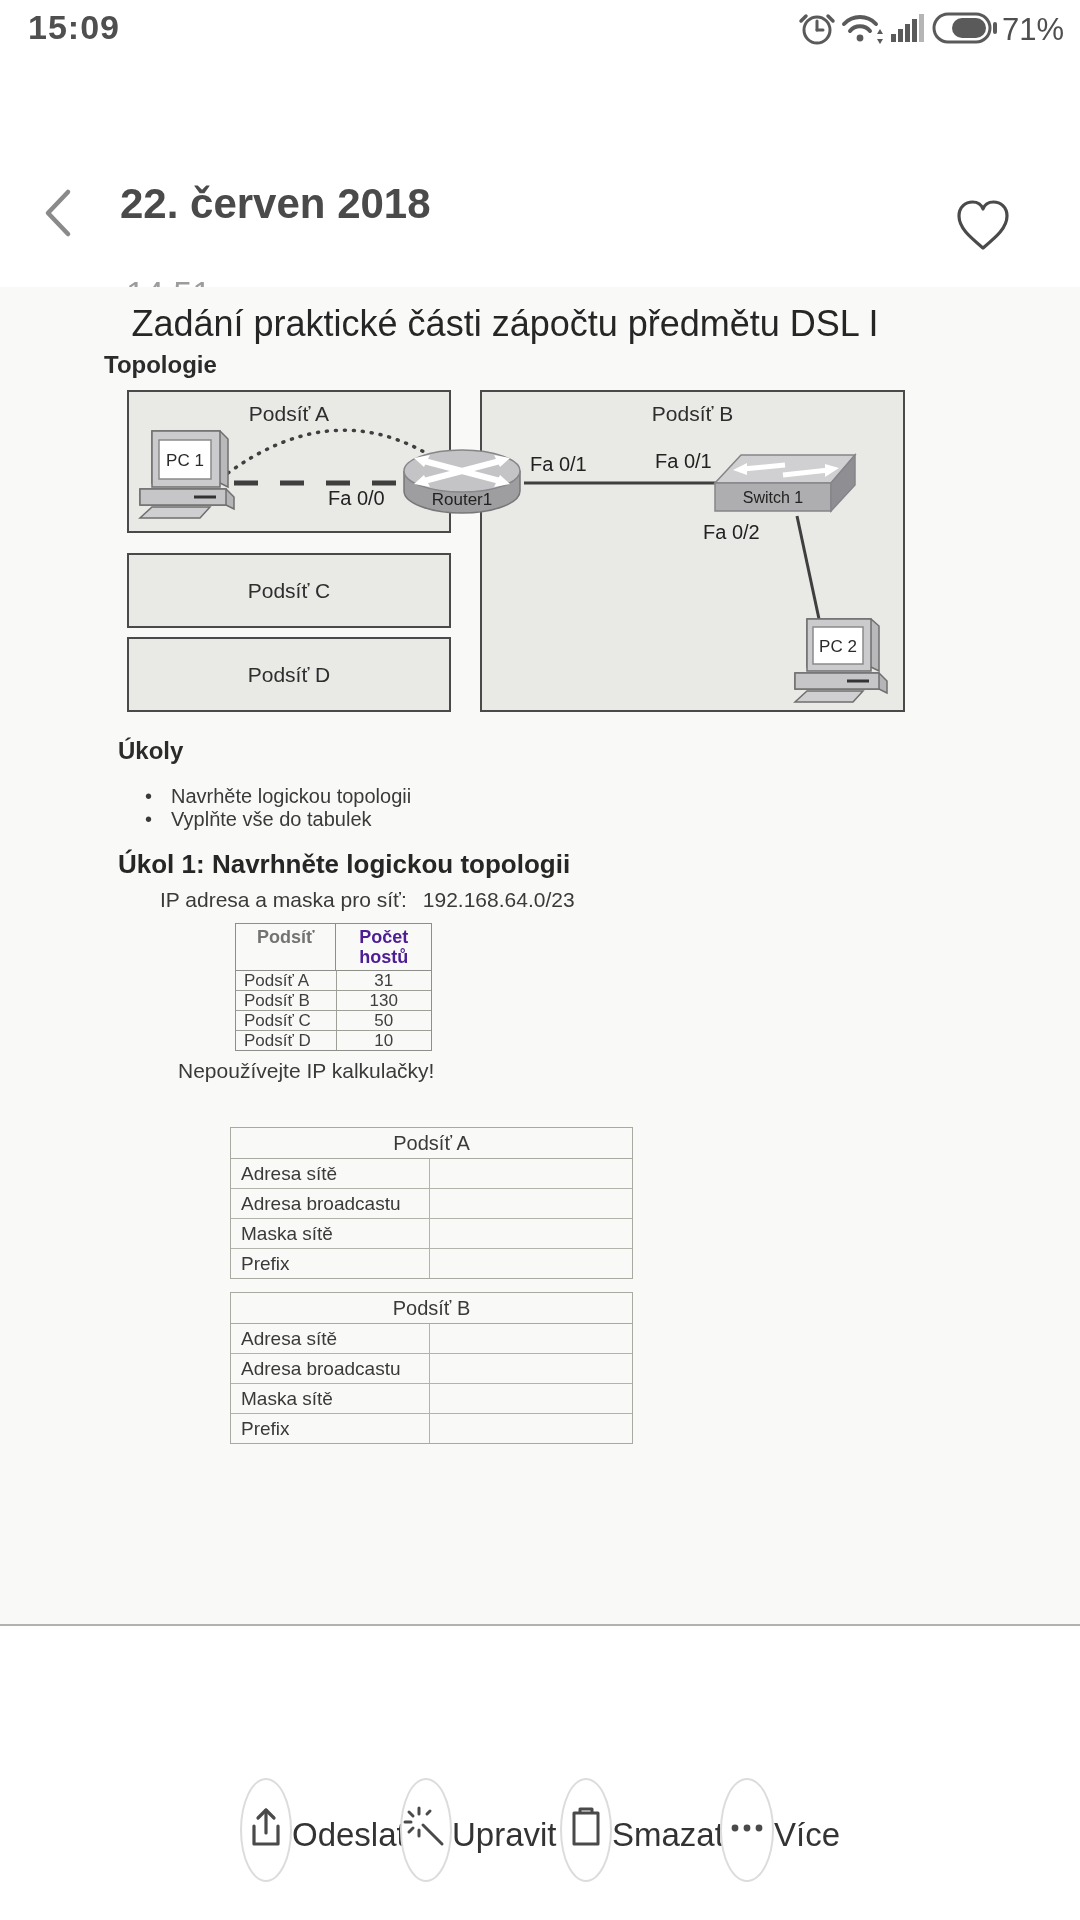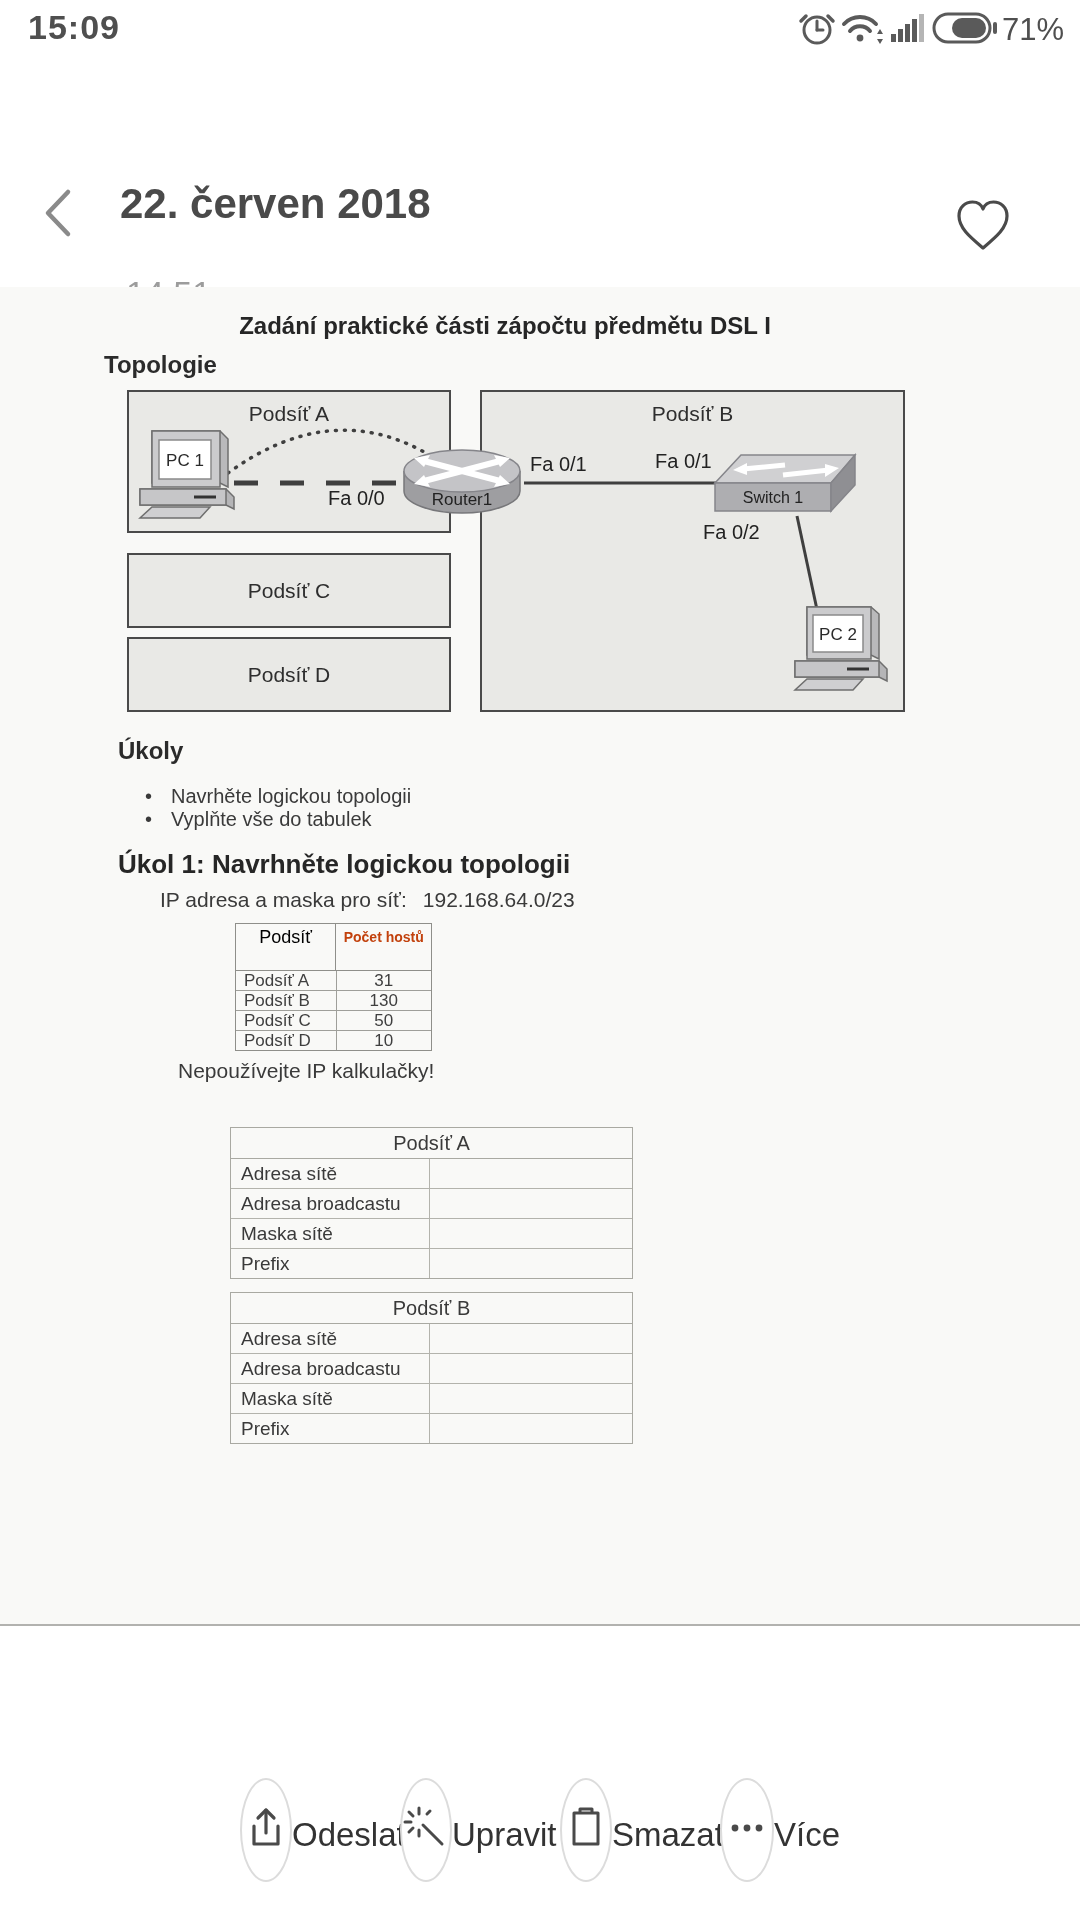--- a/index.html
+++ b/index.html
@@ -15,21 +15,21 @@
   
   .header{position:absolute;top:86px;left:0;width:1080px;height:140px;background:#fff;}
   .back-btn{position:absolute;left:36px;top:98px;width:46px;height:58px;cursor:pointer;}
   .hdr-title{position:absolute;left:120px;top:94px;font-size:42px;font-weight:700;color:#4a4a4a;}
   .hdr-sub{position:absolute;left:126px;top:160px;font-size:34px;color:#9c9c9c;margin-top:28px;}
   .fav-btn{position:absolute;left:950px;top:106px;width:66px;height:66px;cursor:pointer;}
 
   
   .photo{position:absolute;top:287px;left:0;width:1080px;height:1337px;background:#f9f9f7;
          border-bottom:2px solid #b2b2af;color:#3a3a3a;}
-  .doc-title{position:absolute;left:0;top:25px;width:1010px;text-align:center;font-size:24px;font-weight:700;color:#262626;}
+  .doc-title{position:absolute;left:0;top:16px;width:1010px;text-align:center;font-size:36px;font-weight:400;color:#262626;}
   .sec-topologie{position:absolute;left:104px;top:64px;font-size:24px;font-weight:700;color:#2b2b2b;}
 
   .net-box{position:absolute;background:#e9e9e6;border:2px solid #4a4a4a;box-sizing:border-box;}
   .box-a{left:127px;top:103px;width:324px;height:143px;}
   .box-b{left:480px;top:103px;width:425px;height:322px;}
   .box-c{left:127px;top:266px;width:324px;height:75px;display:flex;align-items:center;justify-content:center;}
   .box-d{left:127px;top:350px;width:324px;height:75px;display:flex;align-items:center;justify-content:center;}
   .net-box .lbl{font-size:21px;color:#2e2e2e;}
   .lbl-top{display:block;text-align:center;margin-top:10px;}
 
@@ -43,22 +43,22 @@
   .bullet-item{position:absolute;left:145px;font-size:20px;color:#3a3a3a;}
   .bullet-item .dot{display:inline-block;width:26px;font-size:20px;}
   .sec-ukol1{position:absolute;left:118px;top:562px;font-size:26px;font-weight:700;color:#262626;}
   .ip-line{position:absolute;left:160px;top:601px;font-size:21px;color:#3a3a3a;}
   .ip-line .val{margin-left:16px;}
   .warning{position:absolute;left:178px;top:772px;font-size:21px;color:#3a3a3a;}
 
   
   .hosts-table{position:absolute;left:235px;top:636px;width:197px;border:1px solid #8f8f8a;box-sizing:border-box;background:#f9f9f7;}
   .ht-header{display:flex;border-bottom:1px solid #8f8f8a;height:46px;}
-  .ht-h1{width:100px;font-weight:400;font-size:18px;display:flex;align-items:flex-start;justify-content:center;padding-top:3px;color:#000000;}
-  .ht-h2{width:95px;font-weight:700;font-size:14px;border-left:1px solid #8f8f8a;text-align:center;line-height:20px;padding-top:3px;color:#c2410c;}
+  .ht-h1{width:100px;font-weight:700;font-size:18px;display:flex;align-items:flex-start;justify-content:center;padding-top:3px;color:#737373;}
+  .ht-h2{width:95px;font-weight:700;font-size:18px;border-left:1px solid #8f8f8a;text-align:center;line-height:20px;padding-top:3px;color:#4c1d95;}
   .ht-row{display:flex;height:19px;border-bottom:1px solid #9f9f9a;}
   .ht-row:last-child{border-bottom:none;}
   .ht-c1{width:100px;font-size:17px;padding-left:8px;box-sizing:border-box;color:#3f3f3f;}
   .ht-c2{width:95px;font-size:17px;border-left:1px solid #9f9f9a;text-align:center;color:#3f3f3f;}
 
   
   .fill-table{position:absolute;left:230px;width:403px;border:1px solid #a9a9a2;box-sizing:border-box;}
   .ft-a{top:840px;}
   .ft-b{top:1005px;}
   .ft-header{height:30px;text-align:center;font-size:20px;color:#3a3a3a;border-bottom:1px solid #a9a9a2;line-height:30px;}
@@ -191,21 +191,21 @@
       <rect x="2" y="30" width="116" height="28" fill="#aeaeb1" stroke="#85858a" stroke-width="1.5"></rect>
       <polygon points="118,58 118,30 142,2 142,32" fill="#8f8f93" stroke="#85858a" stroke-width="1.5"></polygon>
       <line x1="30" y1="16" x2="72" y2="12" stroke="#ffffff" stroke-width="5"></line>
       <polygon points="20,17 34,10 34,22" fill="#ffffff"></polygon>
       <line x1="70" y1="22" x2="116" y2="17" stroke="#ffffff" stroke-width="5"></line>
       <polygon points="126,15 112,11 112,24" fill="#ffffff"></polygon>
       <text x="60" y="50" text-anchor="middle" font-size="16" fill="#222">Switch 1</text>
     </svg>
   </div>
 
-  <div class="dev" style="left:793px;top:316px;text-align:right;">
+  <div class="dev" style="left:793px;top:328px;text-align:right;">
     <svg width="100" height="88" viewBox="0 0 100 88">
       <polygon points="14,4 78,4 86,11 86,56 78,52 14,52" fill="#b9b9bb" stroke="#6f6f6f" stroke-width="1.5"></polygon>
       <rect x="14" y="4" width="64" height="52" fill="#cbcbcd" stroke="#6f6f6f" stroke-width="1.5"></rect>
       <rect x="20" y="12" width="50" height="37" fill="#ffffff" stroke="#8a8a8a" stroke-width="1.5"></rect>
       <text x="45" y="37" text-anchor="middle" font-size="17" fill="#2a2a2a">PC 2</text>
       <polygon points="2,58 86,58 94,66 94,78 86,74 2,74" fill="#b5b5b7" stroke="#6f6f6f" stroke-width="1.5"></polygon>
       <rect x="2" y="58" width="84" height="16" fill="#c6c6c8" stroke="#6f6f6f" stroke-width="1.5"></rect>
       <line x1="54" y1="66" x2="76" y2="66" stroke="#333" stroke-width="3"></line>
       <polygon points="14,76 70,76 60,87 2,87" fill="#cfcfd1" stroke="#6f6f6f" stroke-width="1.5"></polygon>
     </svg>

